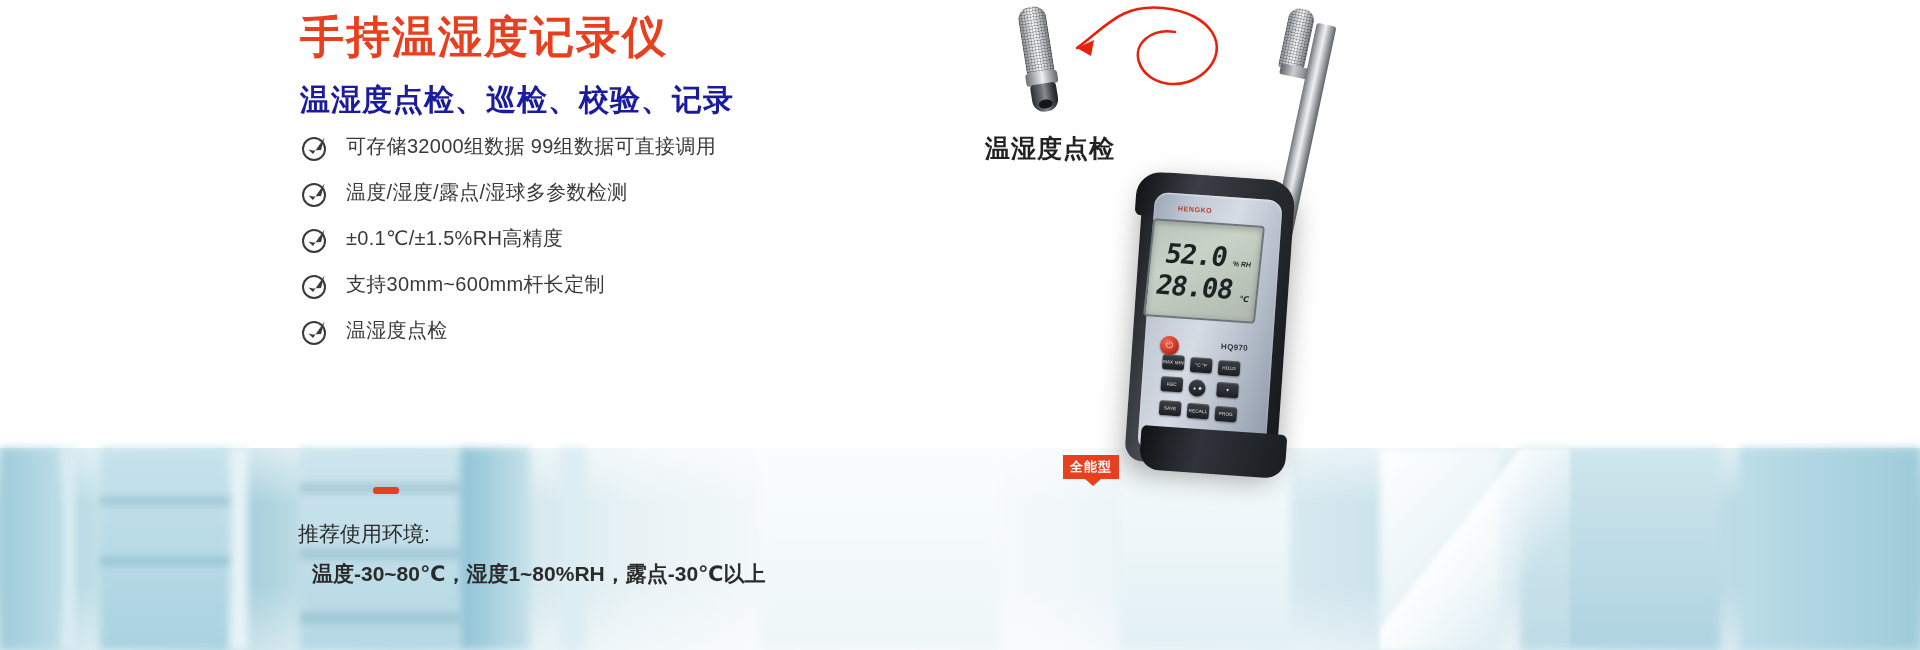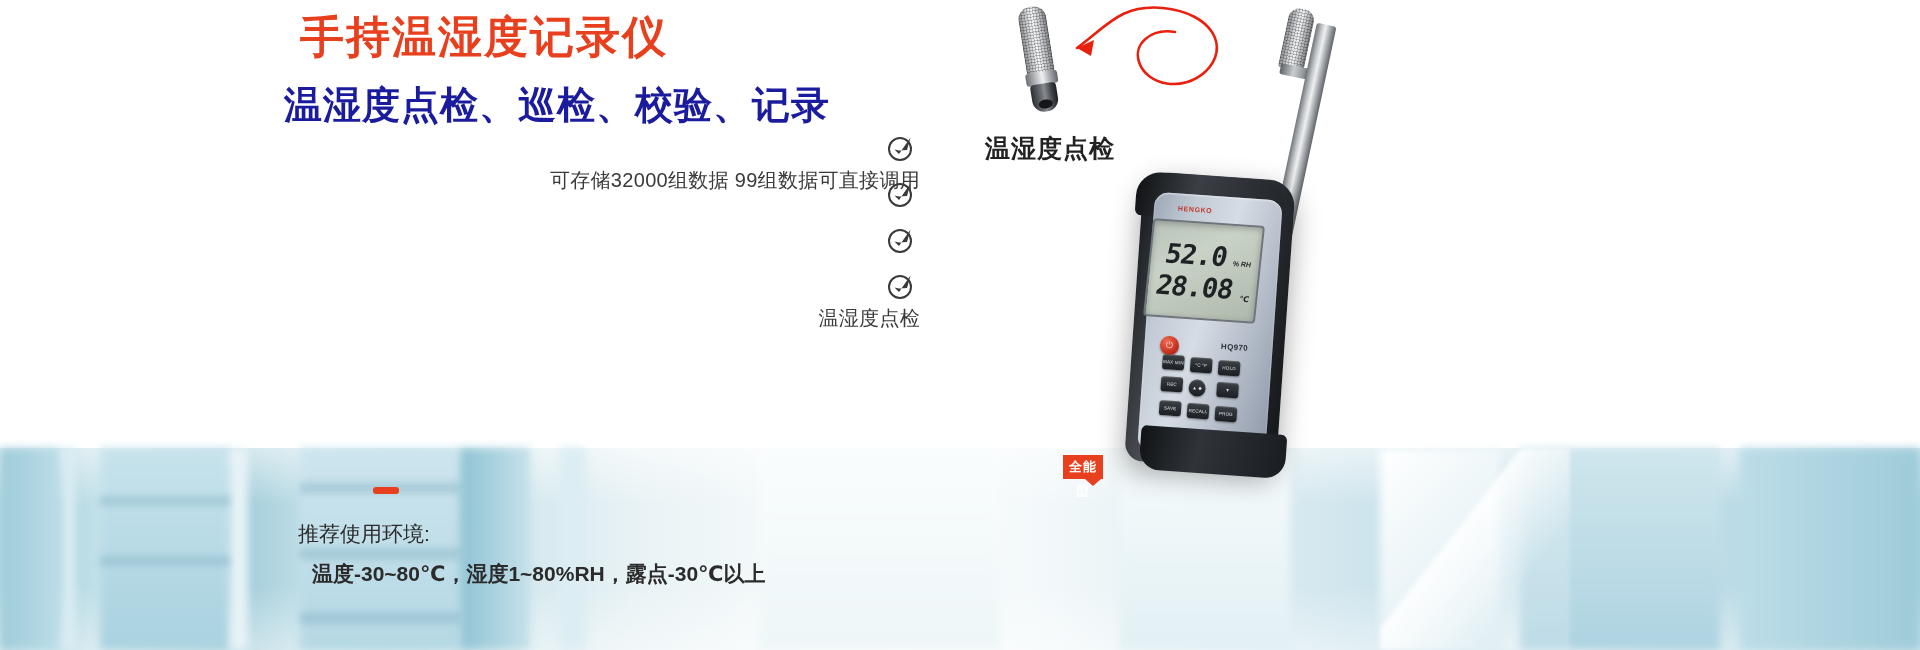--- a/index.html
+++ b/index.html
@@ -66,33 +66,32 @@
   .shelf5{ left:300px; top:612px; width:160px; height:12px;}
 
   
   .title {
     position:absolute; left:300px; top:8px;
     font-size:44px; font-weight:bold; letter-spacing:2px;
     color:#e8401e;
     white-space:nowrap;
   }
   .subtitle {
-    position:absolute; left:284px; top:80px;
-    font-size:38px; font-weight:bold; letter-spacing:1px;
+    position:absolute; left:300px; top:80px;
+    font-size:30px; font-weight:bold; letter-spacing:1px;
     color:#1b1b9e;
     white-space:nowrap;
   }
   .features {
     position:absolute; left:300px; top:133px;
     width:620px;
   }
   .feature {
-    display:flex; align-items:flex-end;
+    display:flex; align-items:flex-start;
     height:46px;
-    flex-direction:column;
   }
   .feature .chk { width:34px; height:30px; flex:0 0 34px; position:relative; }
   .feature .ftxt {
     font-size:20px; color:#3a3a3a; white-space:nowrap;
     margin-left:12px; letter-spacing:.3px;
   }
 
   
   .red-dash {
     position:absolute; left:373px; top:487px;
@@ -274,21 +273,21 @@
   
   .body-bottom{
     position:absolute; left:1140px; top:430px; width:146px; height:44px;
     border-radius:6px 6px 20px 20px;
     background:linear-gradient(100deg,#101214,#30343a 40%,#191c20 100%);
     transform:rotate(4deg);
   }
   
   .badge {
     position:absolute; left:1063px; top:455px;
-    width:40px; height:24px;
+    width:56px; height:24px;
     background:#e8401e;
     color:#fff; font-size:13px; font-weight:bold;
     text-align:center; line-height:24px;
     letter-spacing:1px;
   }
   .badge:after{
     content:""; position:absolute; left:22px; bottom:-7px;
     border-left:8px solid transparent; border-right:8px solid transparent;
     border-top:7px solid #e8401e;
   }
@@ -332,28 +331,39 @@
       </span>
       <span class="ftxt">可存储32000组数据  99组数据可直接调用</span>
     </div>
     <div class="feature">
       <span class="chk">
         <svg viewBox="0 0 34 30" width="34" height="30" aria-hidden="true">
           <circle cx="14" cy="16" r="11" fill="none" stroke="#3a3a3a" stroke-width="2"></circle>
           <path d="M8.5 16.5 L13 21 L24.5 4.5 L21 17 L13 17.5 Z" fill="#3a3a3a"></path>
         </svg>
       </span>
+      <span class="ftxt">温度/湿度/露点/湿球多参数检测</span>
     </div>
     <div class="feature">
       <span class="chk">
         <svg viewBox="0 0 34 30" width="34" height="30" aria-hidden="true">
           <circle cx="14" cy="16" r="11" fill="none" stroke="#3a3a3a" stroke-width="2"></circle>
           <path d="M8.5 16.5 L13 21 L24.5 4.5 L21 17 L13 17.5 Z" fill="#3a3a3a"></path>
         </svg>
       </span>
+      <span class="ftxt">±0.1℃/±1.5%RH高精度</span>
+    </div>
+    <div class="feature">
+      <span class="chk">
+        <svg viewBox="0 0 34 30" width="34" height="30" aria-hidden="true">
+          <circle cx="14" cy="16" r="11" fill="none" stroke="#3a3a3a" stroke-width="2"></circle>
+          <path d="M8.5 16.5 L13 21 L24.5 4.5 L21 17 L13 17.5 Z" fill="#3a3a3a"></path>
+        </svg>
+      </span>
+      <span class="ftxt">支持30mm~600mm杆长定制</span>
     </div>
     <div class="feature">
       <span class="chk">
         <svg viewBox="0 0 34 30" width="34" height="30" aria-hidden="true">
           <circle cx="14" cy="16" r="11" fill="none" stroke="#3a3a3a" stroke-width="2"></circle>
           <path d="M8.5 16.5 L13 21 L24.5 4.5 L21 17 L13 17.5 Z" fill="#3a3a3a"></path>
         </svg>
       </span>
       <span class="ftxt">温湿度点检</span>
     </div>

